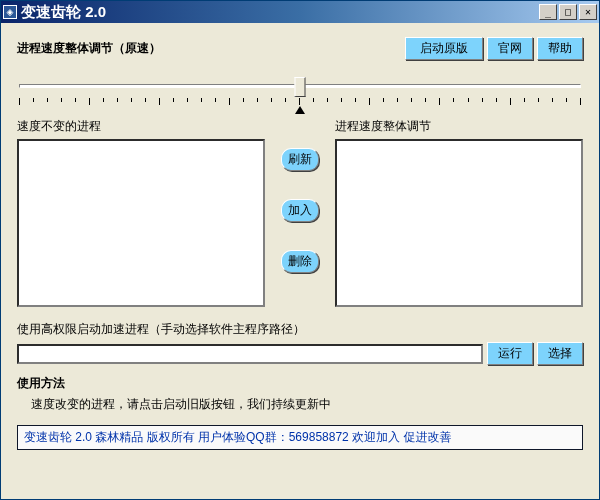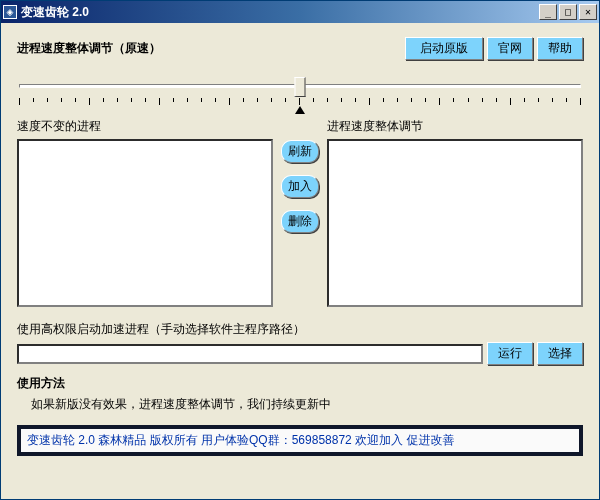--- a/index.html
+++ b/index.html
@@ -30,21 +30,21 @@
 .title-icon {
   width: 14px; height: 14px;
   background: #2b5797;
   border: 1px solid #fff;
   margin-right: 4px;
   display: flex;
   align-items: center;
   justify-content: center;
   font-size: 9px;
 }
-.title-text { flex: 1; font-size: 12px; font-weight: bold; }
+.title-text { flex: 1; font-size: 15px; font-weight: bold; }
 .title-btns { display: flex; gap: 2px; }
 .tbtn {
   width: 18px; height: 16px;
   background: #d4d0c8;
   border: 1px solid #fff;
   border-right-color: #404040;
   border-bottom-color: #404040;
   font-family: "Marlett", monospace;
   font-size: 10px;
   text-align: center;
@@ -131,38 +131,38 @@
   height: 168px;
   background: #fff;
   border: 2px inset #808080;
 }
 .mid-btns {
   display: flex;
   flex-direction: column;
   gap: 4px;
   padding-top: 18px;
 }
-.mid-btns .btn { margin: 4px; padding: 2px 6px; min-width: 34px; border-radius: 10px; }
+.mid-btns .btn { margin: 12px; padding: 2px 6px; min-width: 34px; border-radius: 10px; }
 .path-section { margin-bottom: 10px; }
 .path-label { margin-bottom: 4px; display: block; }
 .path-row { display: flex; align-items: center; gap: 0; }
 .path-input {
   flex: 1;
   height: 20px;
   background: #fff;
   border: 2px inset #808080;
   padding: 0 3px;
   font-family: inherit;
   font-size: 12px;
 }
 .usage { margin-bottom: 12px; }
 .usage-title { margin-bottom: 4px; font-weight: bold; }
 .usage-body { padding-left: 14px; }
 .footer-box {
-  border: 4px solid #0f172a;
+  border: 1px solid #0f172a;
   background: #fafafa;
   padding: 3px 6px;
   color: #0033aa;
 }
 </style>
 </head>
 <body>
 
 <div class="window">
   <div class="title-bar">
@@ -253,19 +253,19 @@
       <span class="path-label">使用高权限启动加速进程（手动选择软件主程序路径）</span>
       <div class="path-row">
         <input class="path-input" type="text" value="" style="">
         <button class="btn">运行</button>
         <button class="btn">选择</button>
       </div>
     </div>
 
     <div class="usage">
       <div class="usage-title">使用方法</div>
-      <div class="usage-body">如果新版没有效果，进程速度整体调节，我们持续更新中</div>
+      <div class="usage-body">速度改变的进程，请点击启动旧版按钮，我们持续更新中</div>
     </div>
 
     <div class="footer-box">变速齿轮 2.0 森林精品 版权所有 用户体验QQ群：569858872 欢迎加入 促进改善</div>
 
   </div>
 </div>
 
 </body></html>

